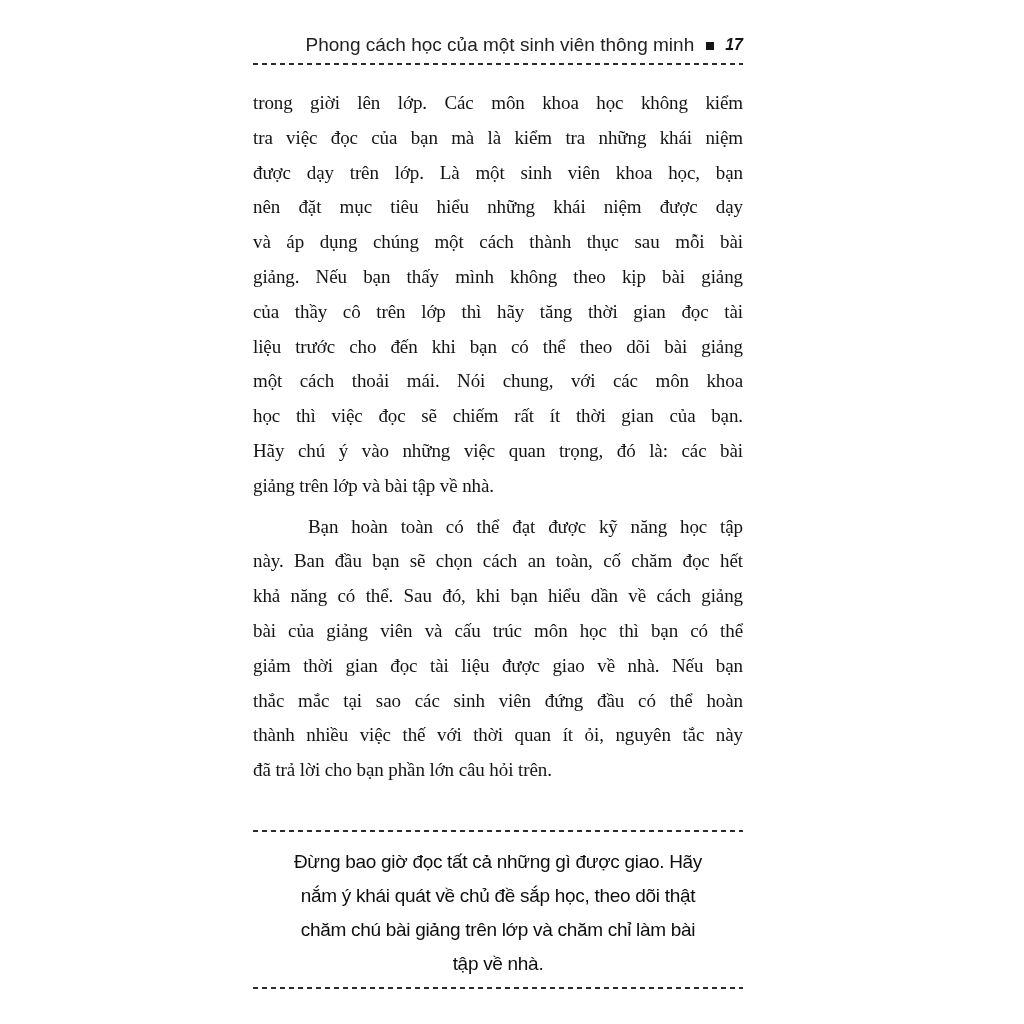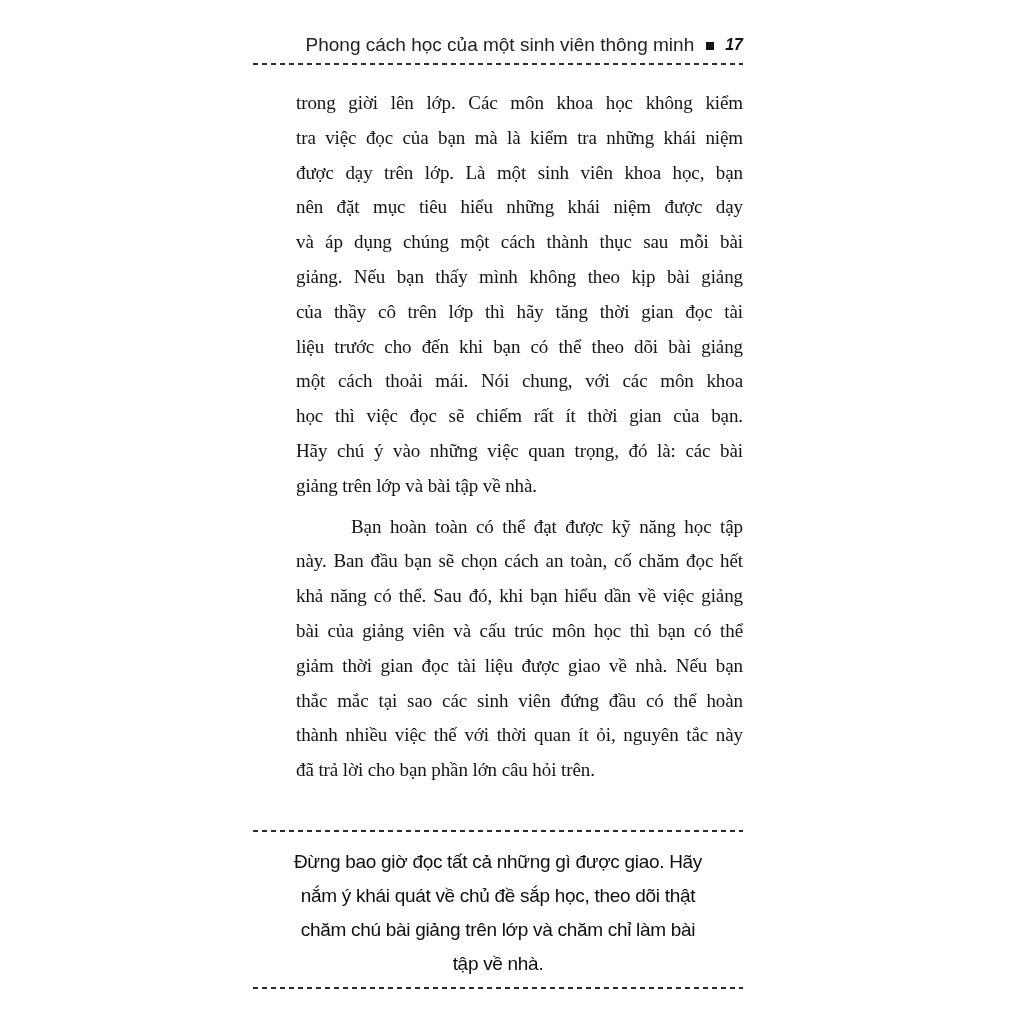--- a/index.html
+++ b/index.html
@@ -55,21 +55,20 @@
     margin-top: 21px;
     font-family: "Liberation Serif", "DejaVu Serif", serif;
     font-size: 19px;
     color: #141414;
   }
   .body-line {
     line-height: 34.8px;
     text-align: justify;
     text-align-last: justify;
     letter-spacing: -0.1px;
-    margin-left: 43px;
   }
   .body-line.last {
     text-align-last: left;
   }
   .para + .para {
     margin-top: 6px;
   }
   .indent-first .body-line:first-child {
     text-indent: 55px;
   }
@@ -118,21 +117,21 @@
           <div class="body-line">của thầy cô trên lớp thì hãy tăng thời gian đọc tài</div>
           <div class="body-line">liệu trước cho đến khi bạn có thể theo dõi bài giảng</div>
           <div class="body-line">một cách thoải mái. Nói chung, với các môn khoa</div>
           <div class="body-line">học thì việc đọc sẽ chiếm rất ít thời gian của bạn.</div>
           <div class="body-line">Hãy chú ý vào những việc quan trọng, đó là: các bài</div>
           <div class="body-line last">giảng trên lớp và bài tập về nhà.</div>
         </div>
       <div class="para indent-first">
           <div class="body-line">Bạn hoàn toàn có thể đạt được kỹ năng học tập</div>
           <div class="body-line">này. Ban đầu bạn sẽ chọn cách an toàn, cố chăm đọc hết</div>
-          <div class="body-line">khả năng có thể. Sau đó, khi bạn hiểu dần về việc giảng</div>
+          <div class="body-line">khả năng có thể. Sau đó, khi bạn hiểu dần về cách giảng</div>
           <div class="body-line">bài của giảng viên và cấu trúc môn học thì bạn có thể</div>
           <div class="body-line">giảm thời gian đọc tài liệu được giao về nhà. Nếu bạn</div>
           <div class="body-line">thắc mắc tại sao các sinh viên đứng đầu có thể hoàn</div>
           <div class="body-line">thành nhiều việc thế với thời quan ít ỏi, nguyên tắc này</div>
           <div class="body-line last">đã trả lời cho bạn phần lớn câu hỏi trên.</div>
         </div>
     </div>
 
     <div class="callout">
       <div class="rule"></div>

